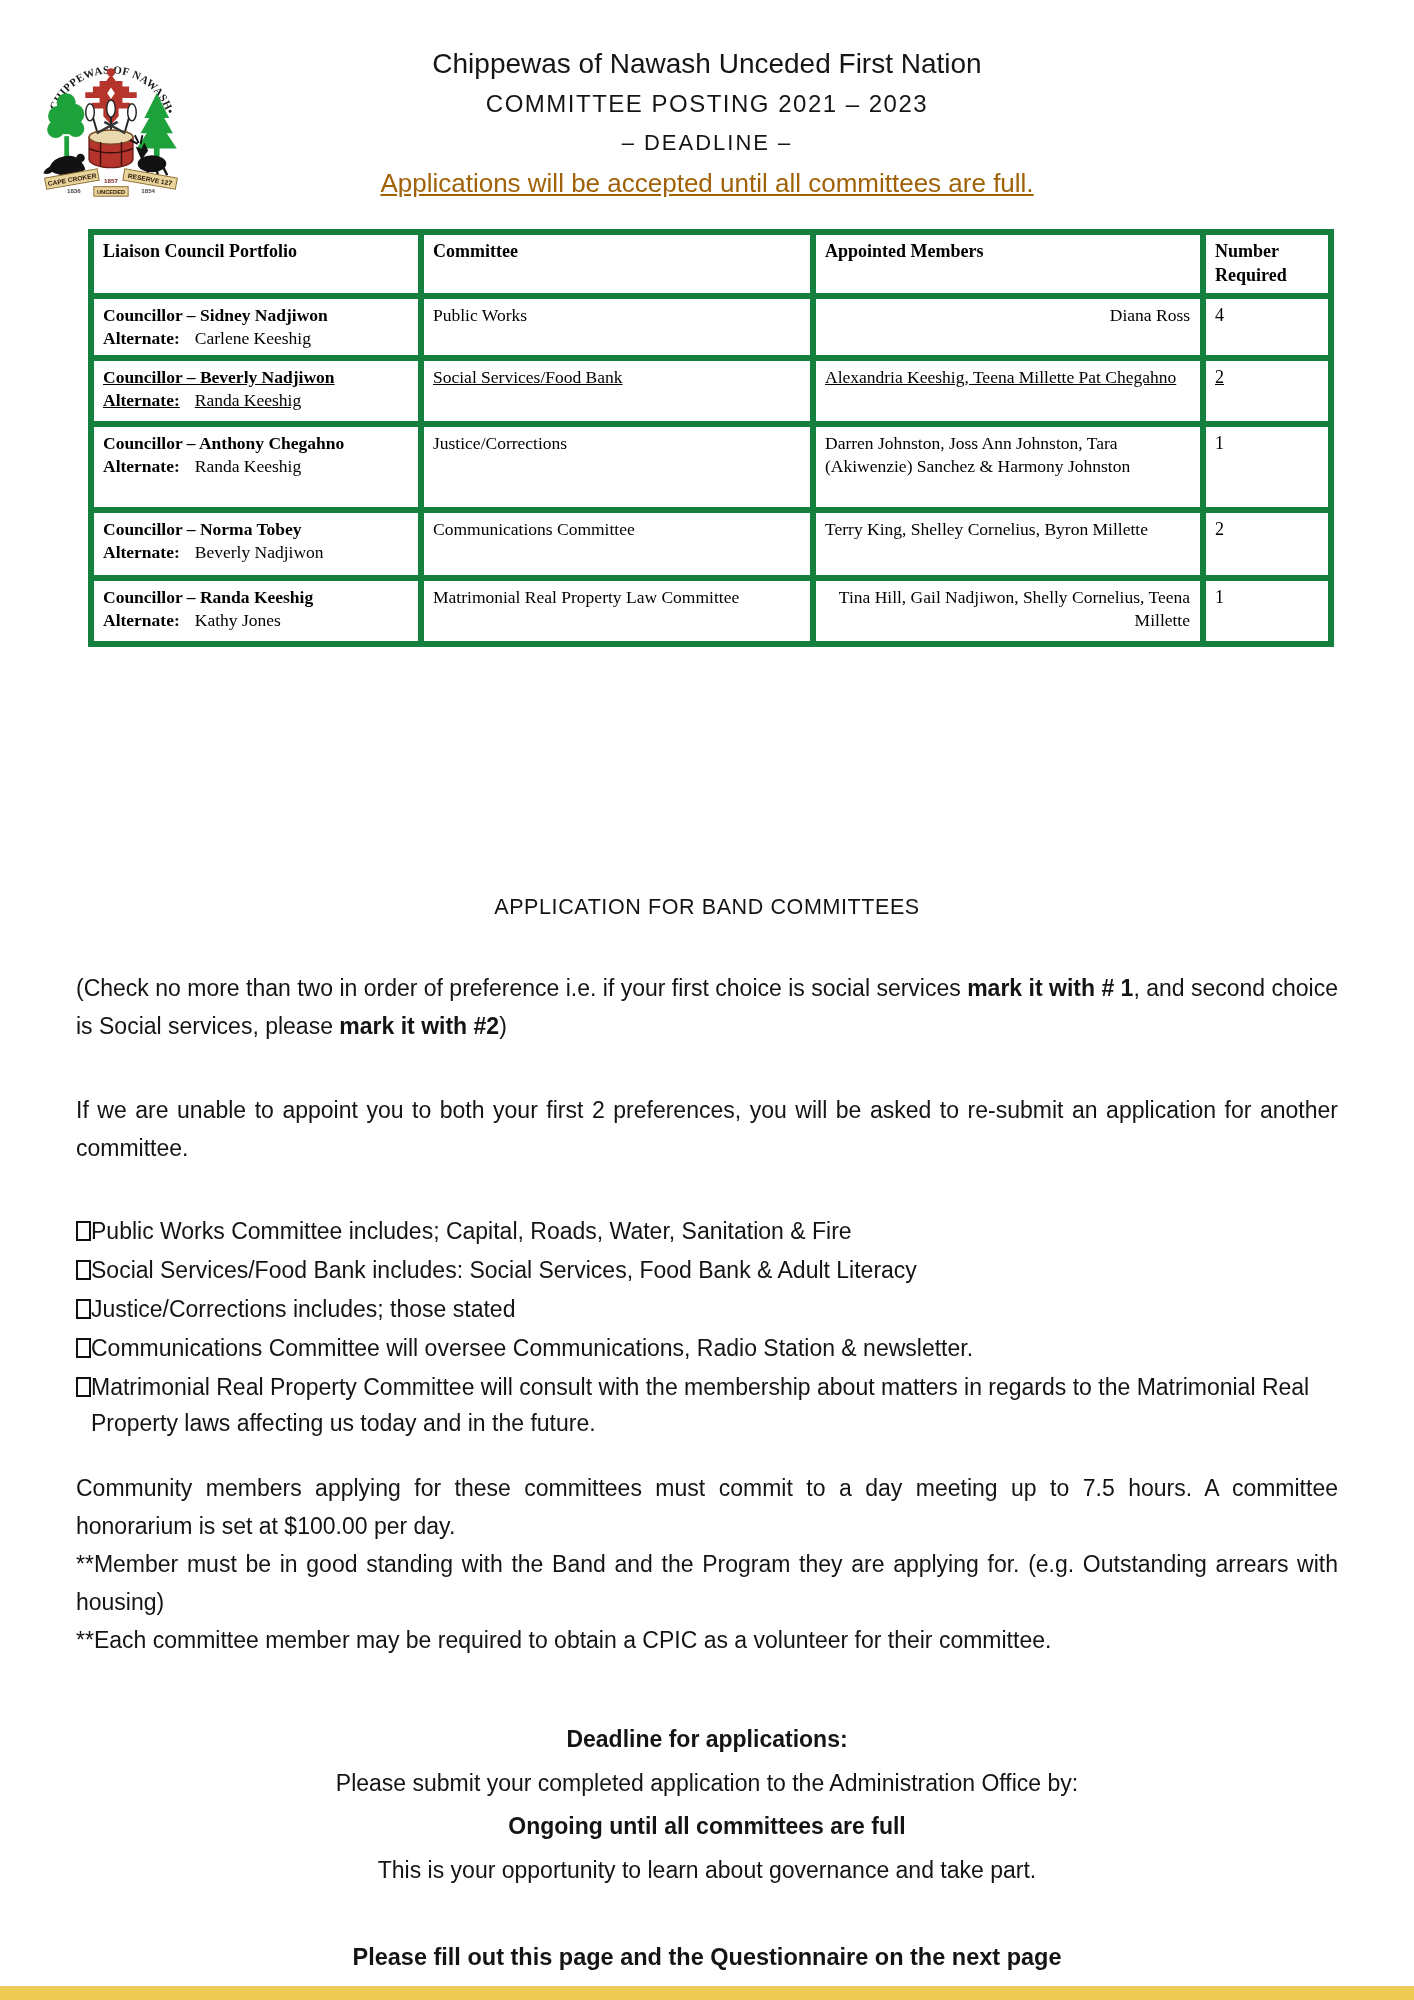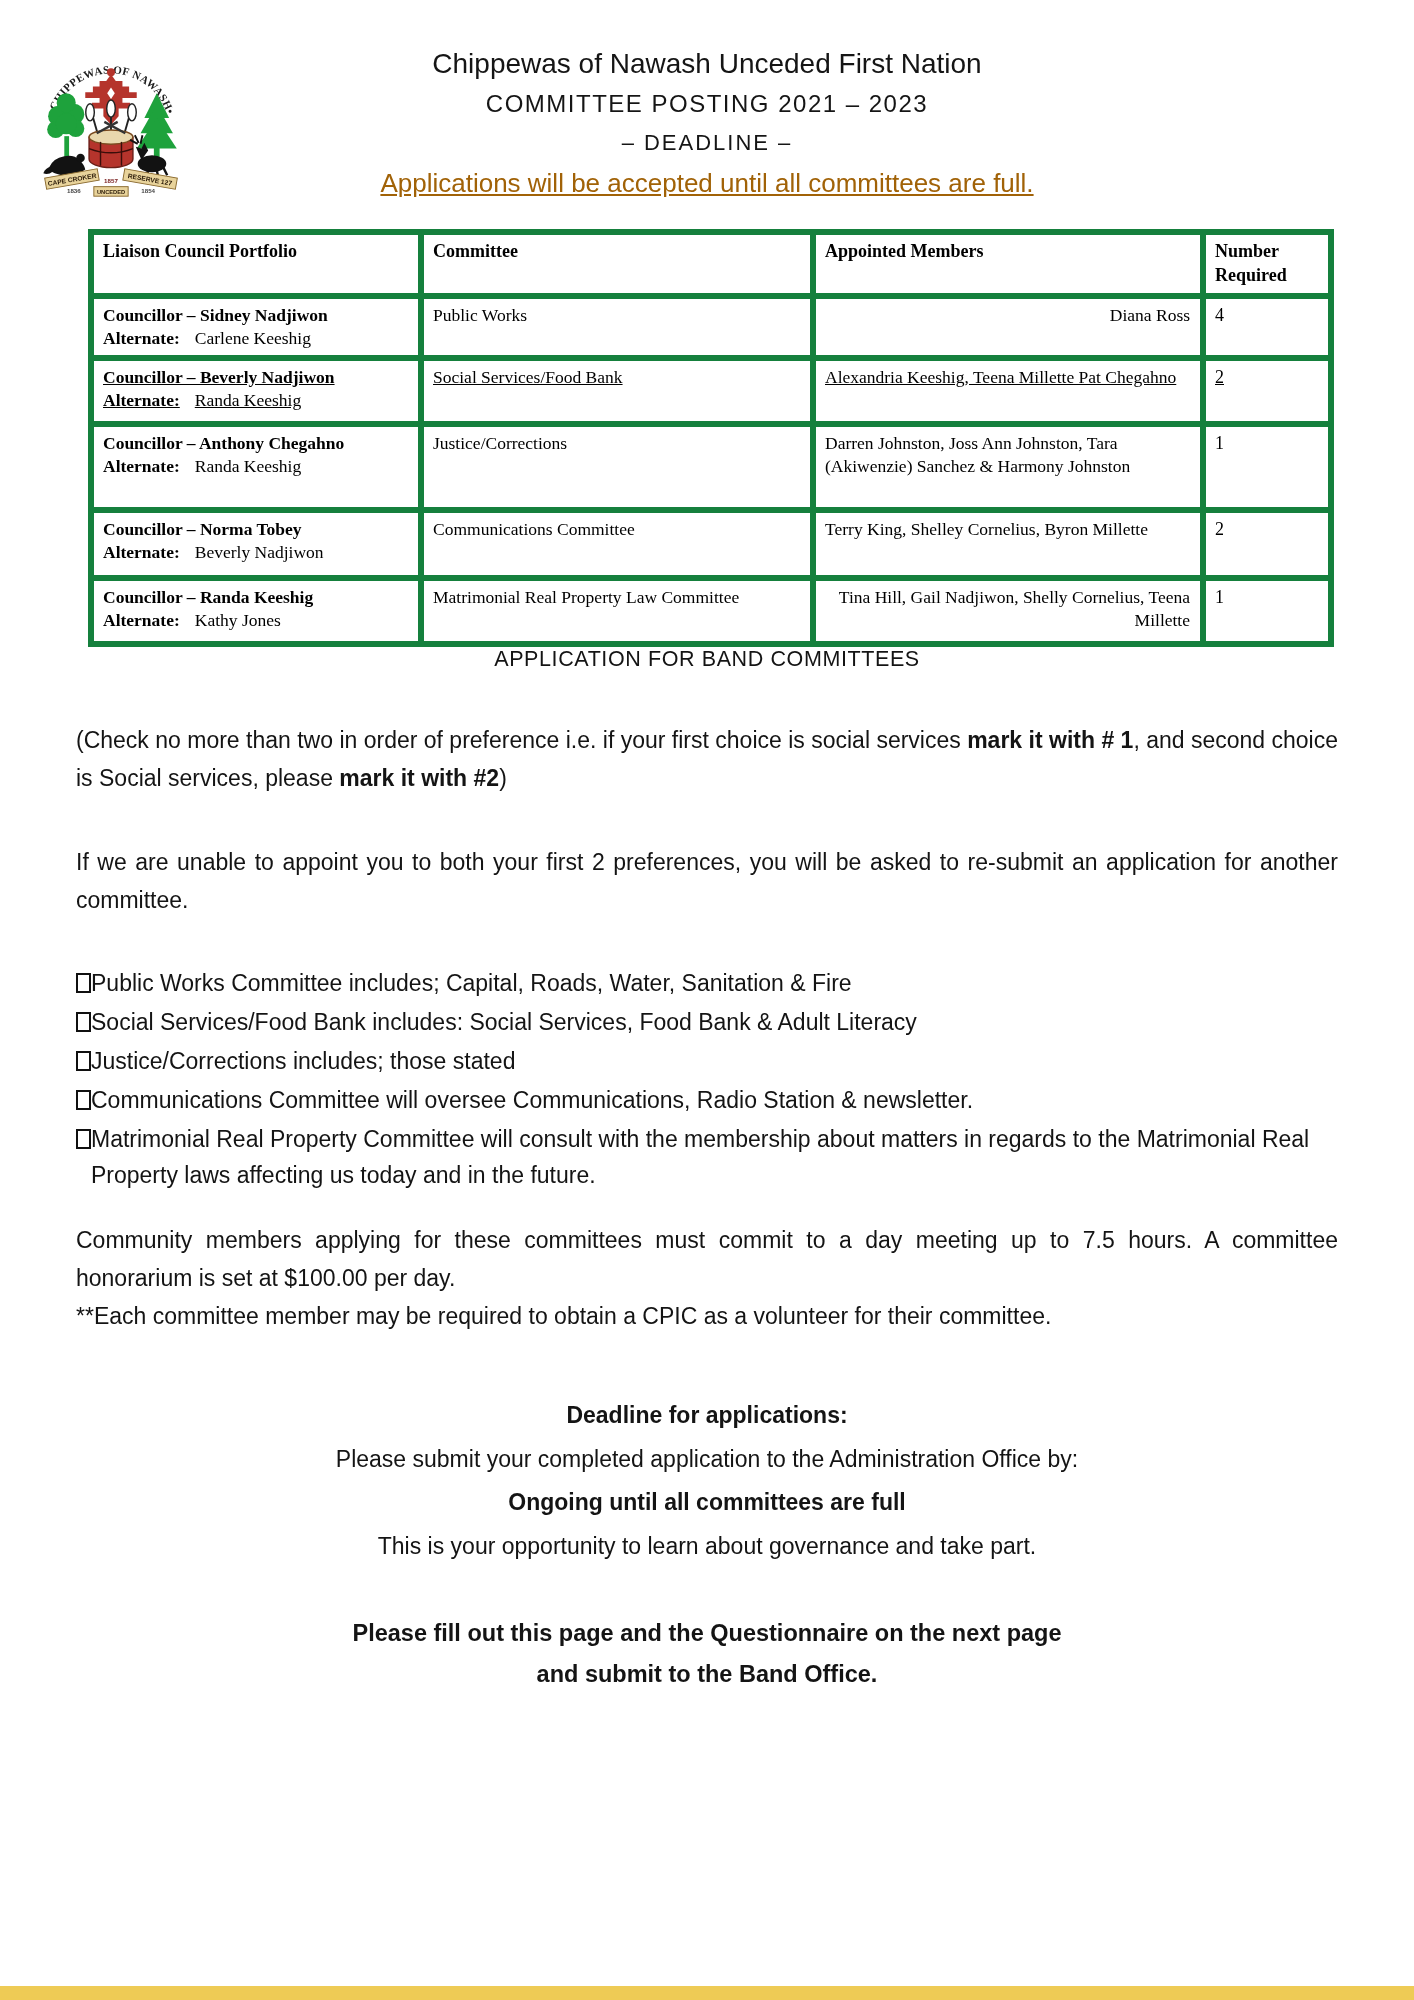--- a/index.html
+++ b/index.html
@@ -34,21 +34,21 @@
   .col-portfolio{ width:330px; } .col-committee{ width:392px; }
   .col-members{ width:390px; } .col-number{ width:128px; }
   .portfolio-line1 { font-weight:bold; }
   .alt-label { font-weight:bold; }
   .alt-name { margin-left:15px; }
   .members-cell[data-align="center"]{ text-align:right; }
   .num-cell { text-align:center; vertical-align:middle; font-size:18px; }
 
   
   .content { margin:0 76px; color:#141414; }
-  .section-heading { text-align:center; font-size:21.5px; letter-spacing:0.6px; font-weight:400; }
+  .section-heading { margin-top:248px; text-align:center; font-size:21.5px; letter-spacing:0.6px; font-weight:400; }
   .para { font-size:23px; line-height:1.65; text-align:justify; }
   .p-instructions { margin-top:50px; }
   .p-resubmit { margin-top:46px; }
   .seg-strong { font-weight:bold; }
 
   .checkbox-list { list-style:none; margin-top:46px; }
   .checkbox-item { display:flex; font-size:23px; line-height:1.6; margin-bottom:2px; }
   .checkbox-box { flex:0 0 auto; width:15px; height:20px; border:2.5px solid #101010; margin-top:8px; background:#fff; }
 
   .p-commitment { margin-top:28px; }
@@ -252,20 +252,21 @@
         </li>
 
         <li class="checkbox-item">
           <span class="checkbox-box"></span>
           <span>Matrimonial Real Property Committee will consult with the membership about matters in regards to the Matrimonial Real Property laws affecting us today and in the future.</span>
         </li>
 
     </ul>
 
     <p class="para p-commitment">Community members applying for these committees must commit to a day meeting up to 7.5 hours. A committee honorarium is set at $100.00 per day.</p>
+    <p class="para p-note">**Member must be in good standing with the Band and the Program they are applying for. (e.g. Outstanding arrears with housing)</p>
     <p class="para p-note">**Each committee member may be required to obtain a CPIC as a volunteer for their committee.</p>
 
     <div class="deadline-block">
       <div class="dl-strong">Deadline for applications:</div>
       <div>Please submit your completed application to the Administration Office by:</div>
       <div class="dl-strong">Ongoing until all committees are full</div>
       <div>This is your opportunity to learn about governance and take part.</div>
     </div>
 
     <div class="footer-block">

